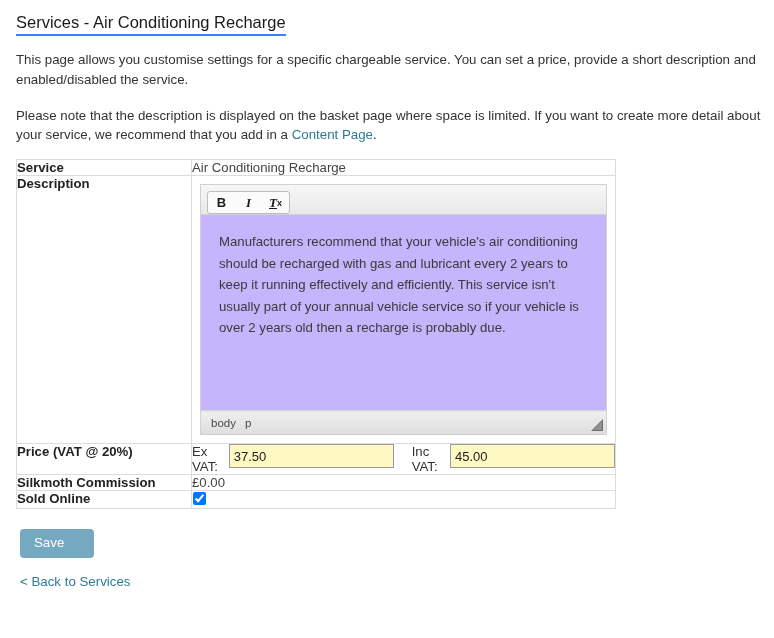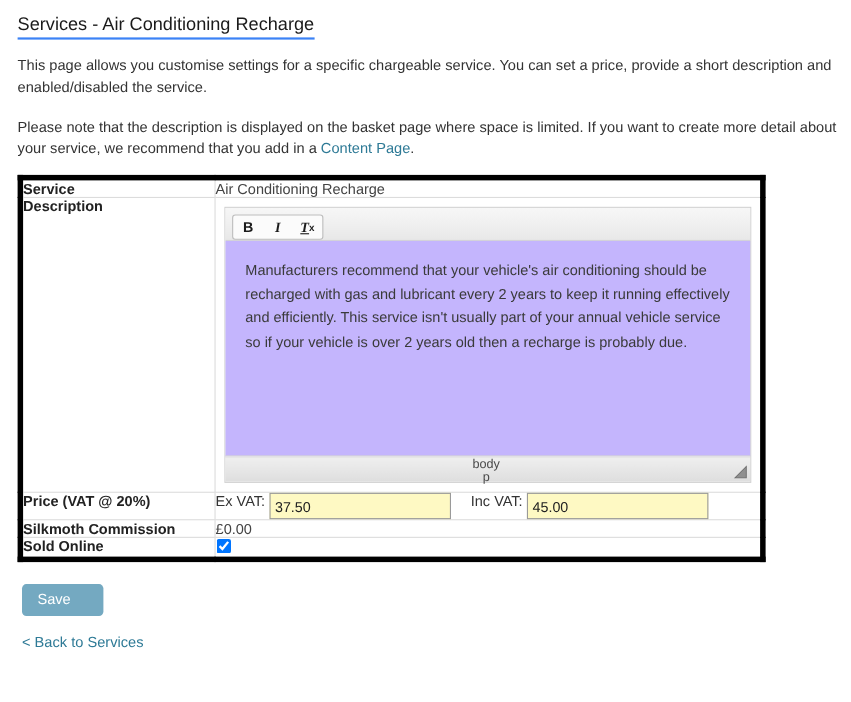--- a/index.html
+++ b/index.html
@@ -38,24 +38,24 @@
     max-width: 748px;
   }
   p.intro.second { margin-bottom: 14px; }
   a.inline-link {
     color: #2e7a96;
     text-decoration: none;
   }
   
   table.settings {
     border-collapse: collapse;
-    width: 680px;
+    width: 600px;
     margin: 0 0 0 0;
     table-layout: fixed;
-    border: 5px solid #000000;
+    border: 1px solid #000000;
   }
   table.settings td {
     border: 1px solid #dcdcdc;
     padding: 0;
     vertical-align: top;
     background: #ffffff;
   }
   td.label-cell {
     width: 174px;
     font-weight: bold;
@@ -140,21 +140,20 @@
   .editor-statusbar {
     background: linear-gradient(to bottom, #efefef 0%, #dedede 100%);
     height: 22px;
     display: flex;
     align-items: center;
     padding: 0 4px 0 10px;
     font-size: 11.5px;
     color: #555;
     position: relative;
     border-top: 1px solid #e6e6e6;
-    flex-direction: column;
   }
   .path-item { margin-right: 9px; color: #4a4a4a; }
   .resize-grip {
     position: absolute;
     right: 3px;
     bottom: 3px;
     width: 12px;
     height: 12px;
   }
   

